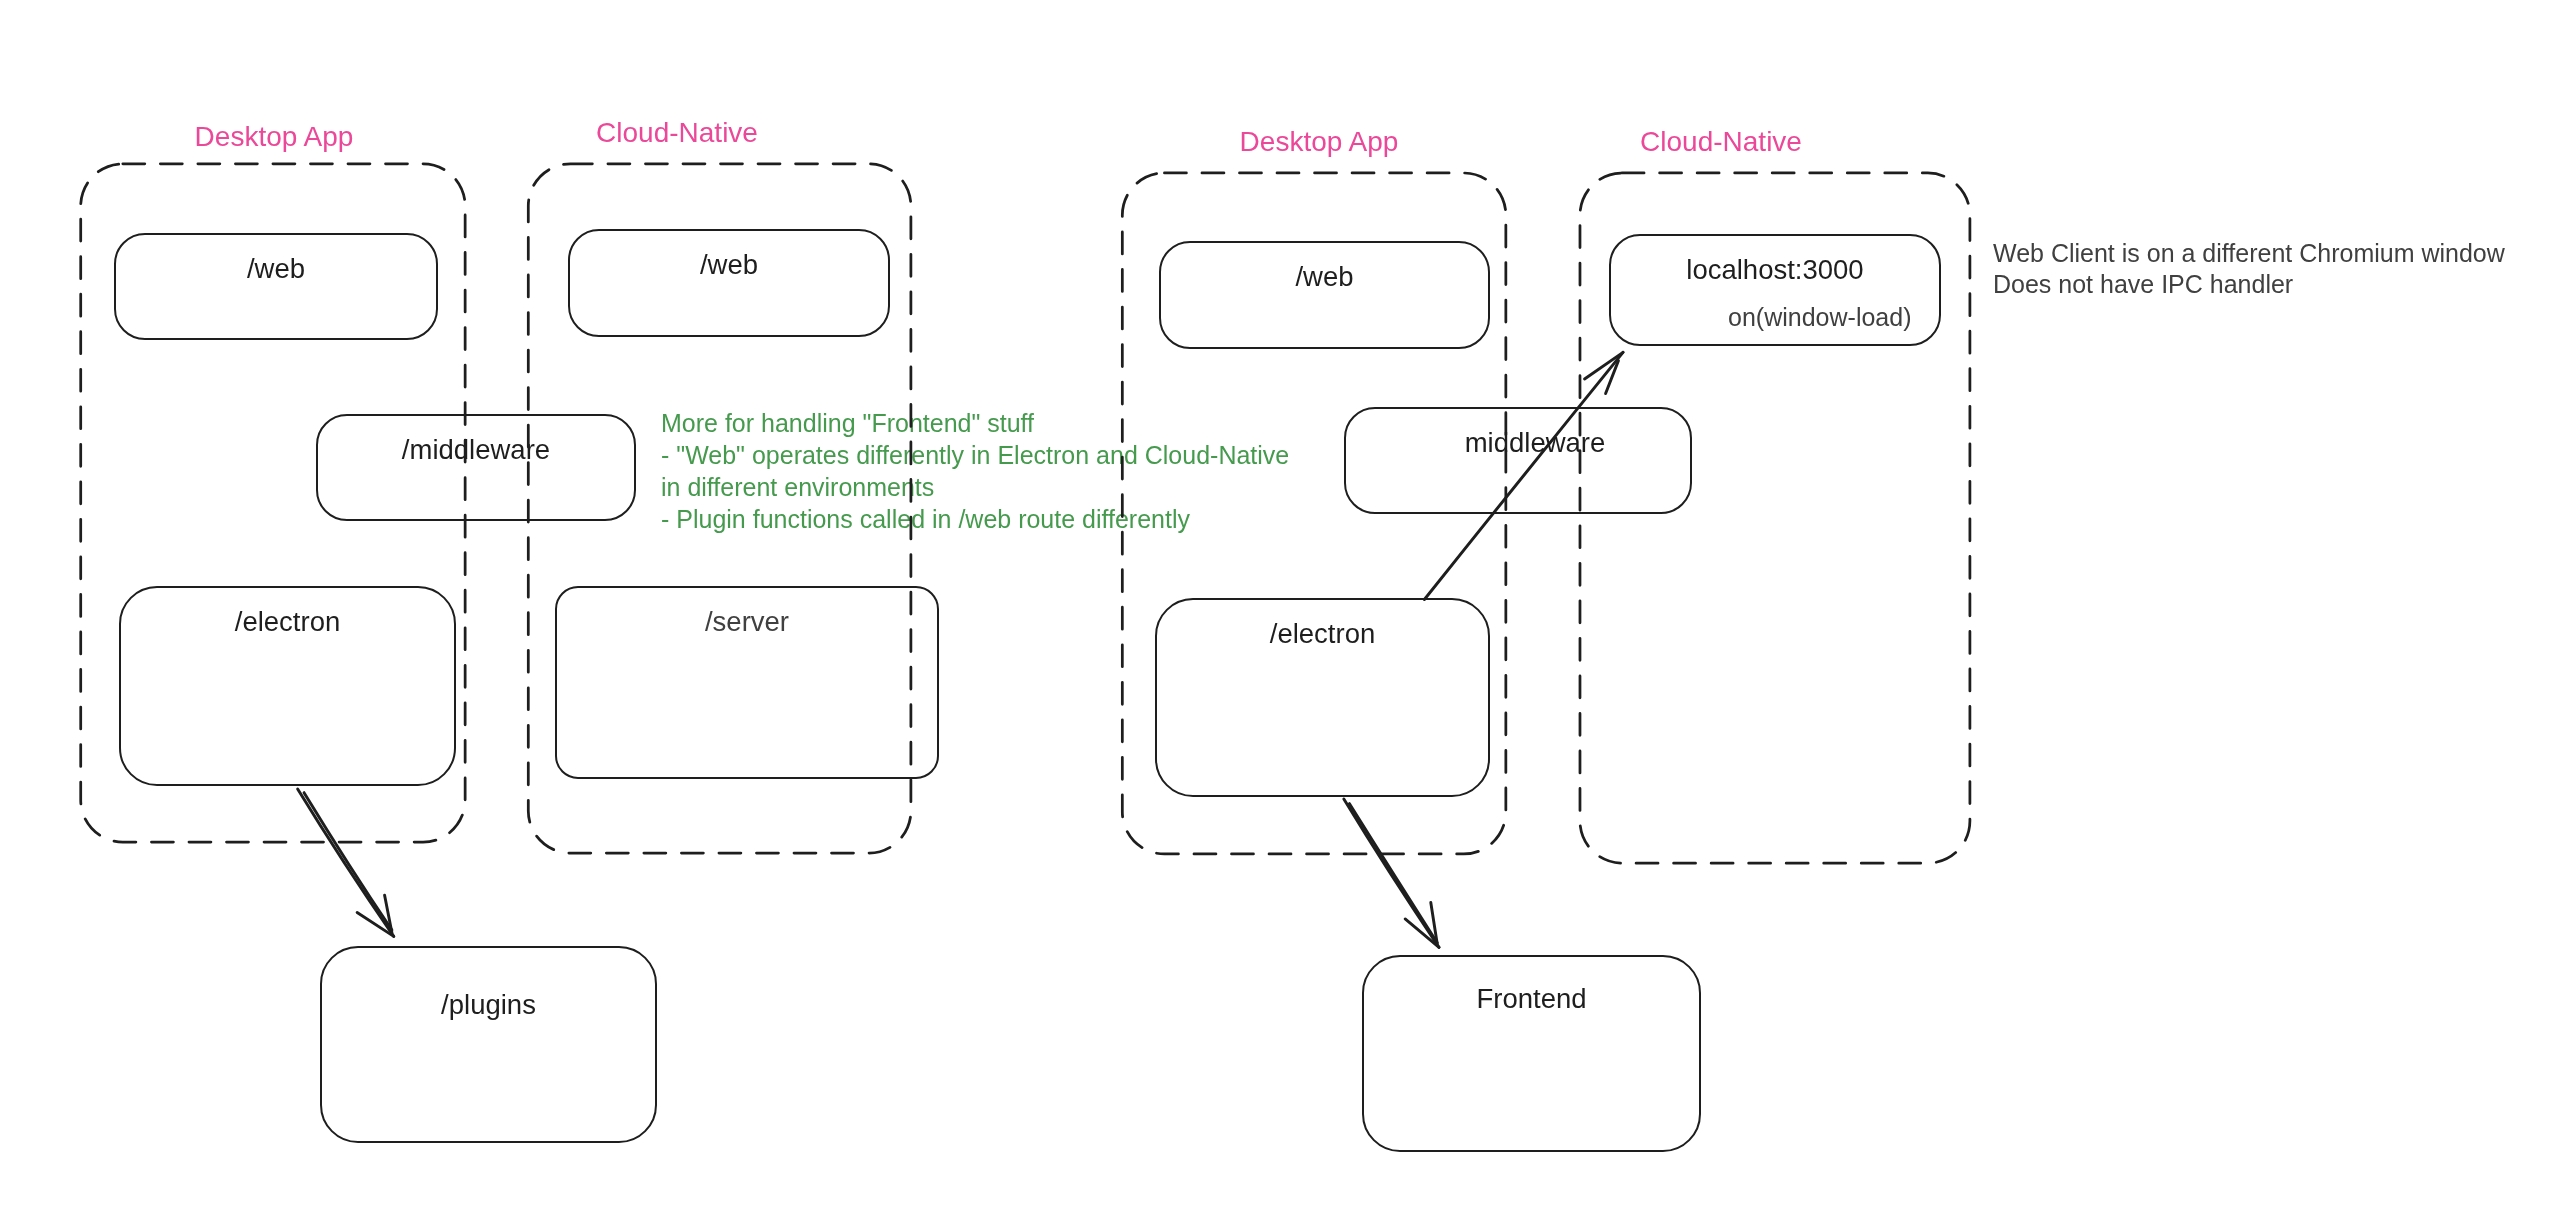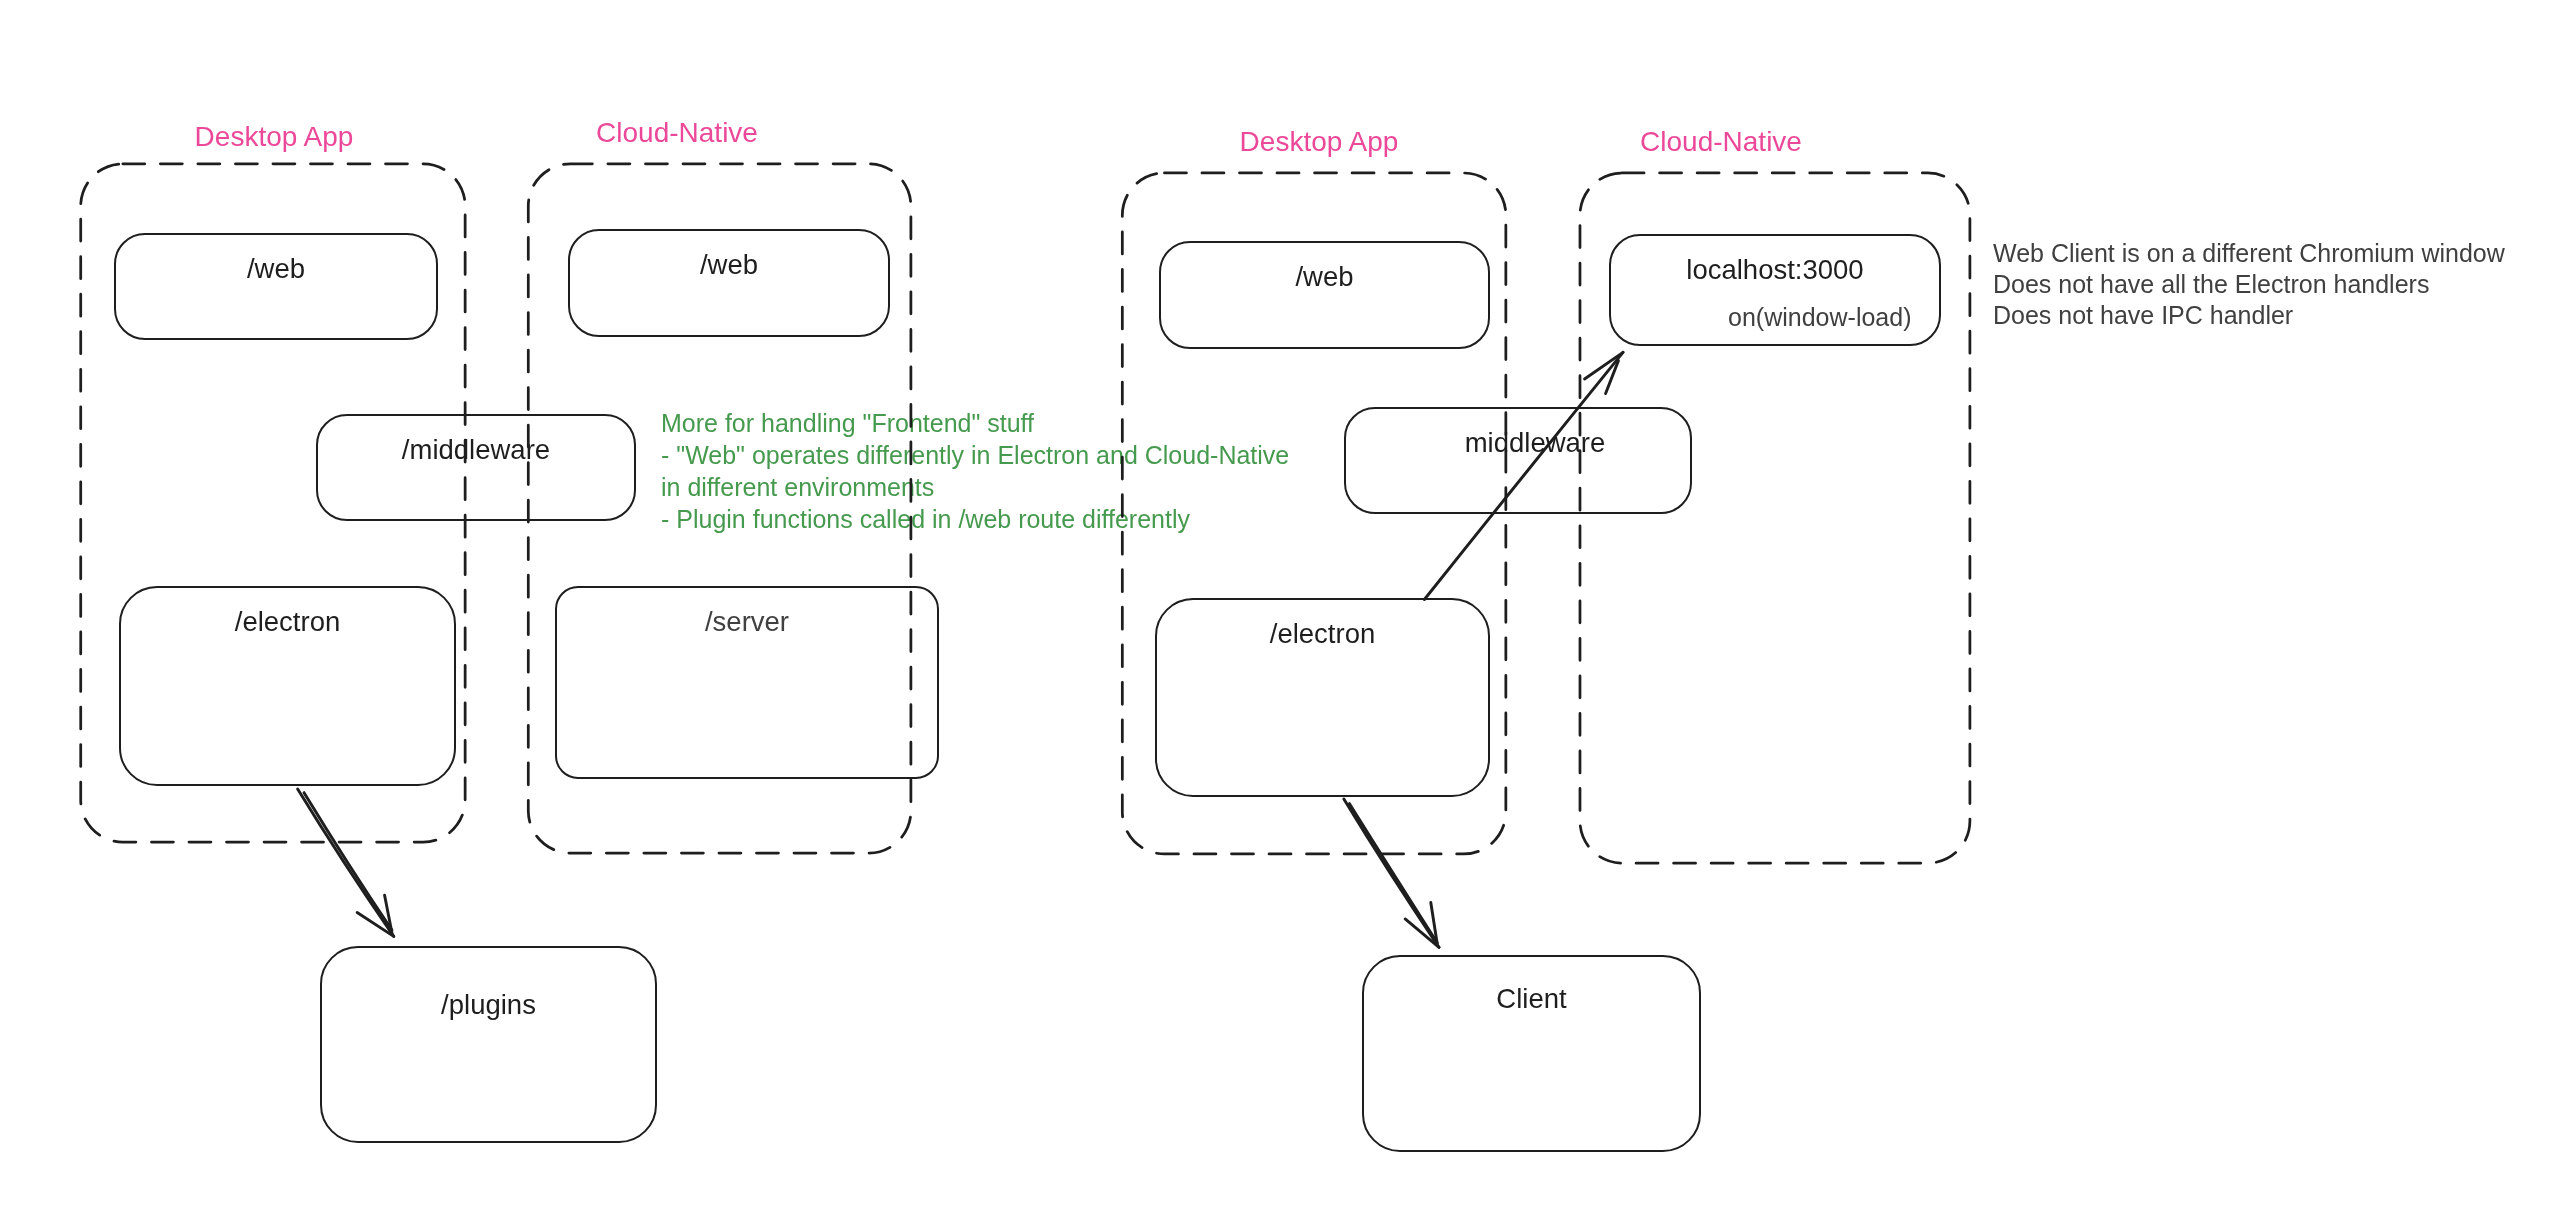--- a/index.html
+++ b/index.html
@@ -110,26 +110,25 @@
 
   <div class="node" style="left:1344px; top:407px; width:348px; height:107px;padding-left:34px;">
     <div class="node-title">middleware</div>
   </div>
 
   <div class="node big" style="left:1155px; top:598px; width:335px; height:199px;">
     <div class="node-title">/electron</div>
   </div>
 
   <div class="node big" style="left:1362px; top:955px; width:339px; height:197px;">
-    <div class="node-title" style="margin-top:26px;">Client</div>
+    <div class="node-title" style="margin-top:26px;">Frontend</div>
   </div>
 
   <div class="note red red-text" style="left:1993px; top:238px;">
     <div class="note-line">Web Client is on a different Chromium window</div>
-    <div class="note-line">Does not have all the Electron handlers</div>
     <div class="note-line">Does not have IPC handler</div>
   </div>
 
   <svg id="overlay" width="2576" height="1232" viewBox="0 0 2814 1346">
     <g fill="none" stroke="#1e1e1e" stroke-width="3" stroke-linecap="round">
 
       <rect x="88" y="179" width="420" height="741" rx="46" stroke-dasharray="24 17"></rect>
       <rect x="577" y="179" width="418" height="753" rx="46" stroke-dasharray="24 17"></rect>
       <rect x="1226" y="189" width="419" height="744" rx="46" stroke-dasharray="24 17"></rect>
       <rect x="1726" y="189" width="426" height="754" rx="46" stroke-dasharray="24 17"></rect>

